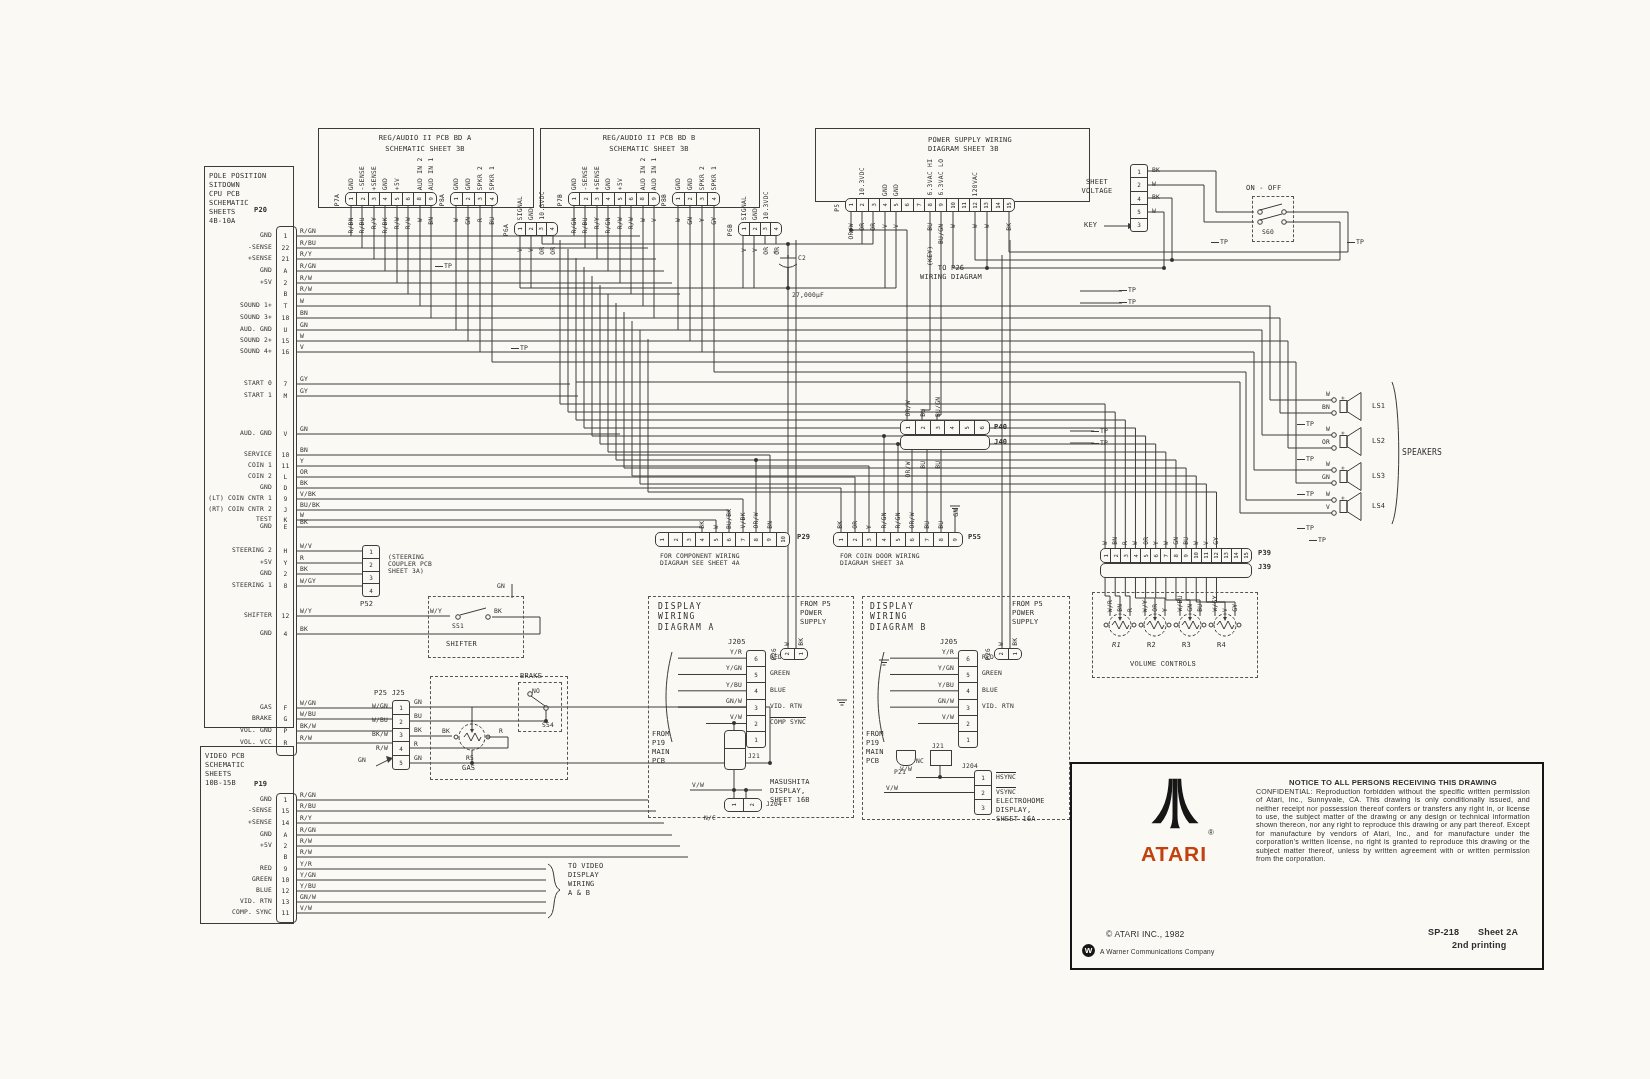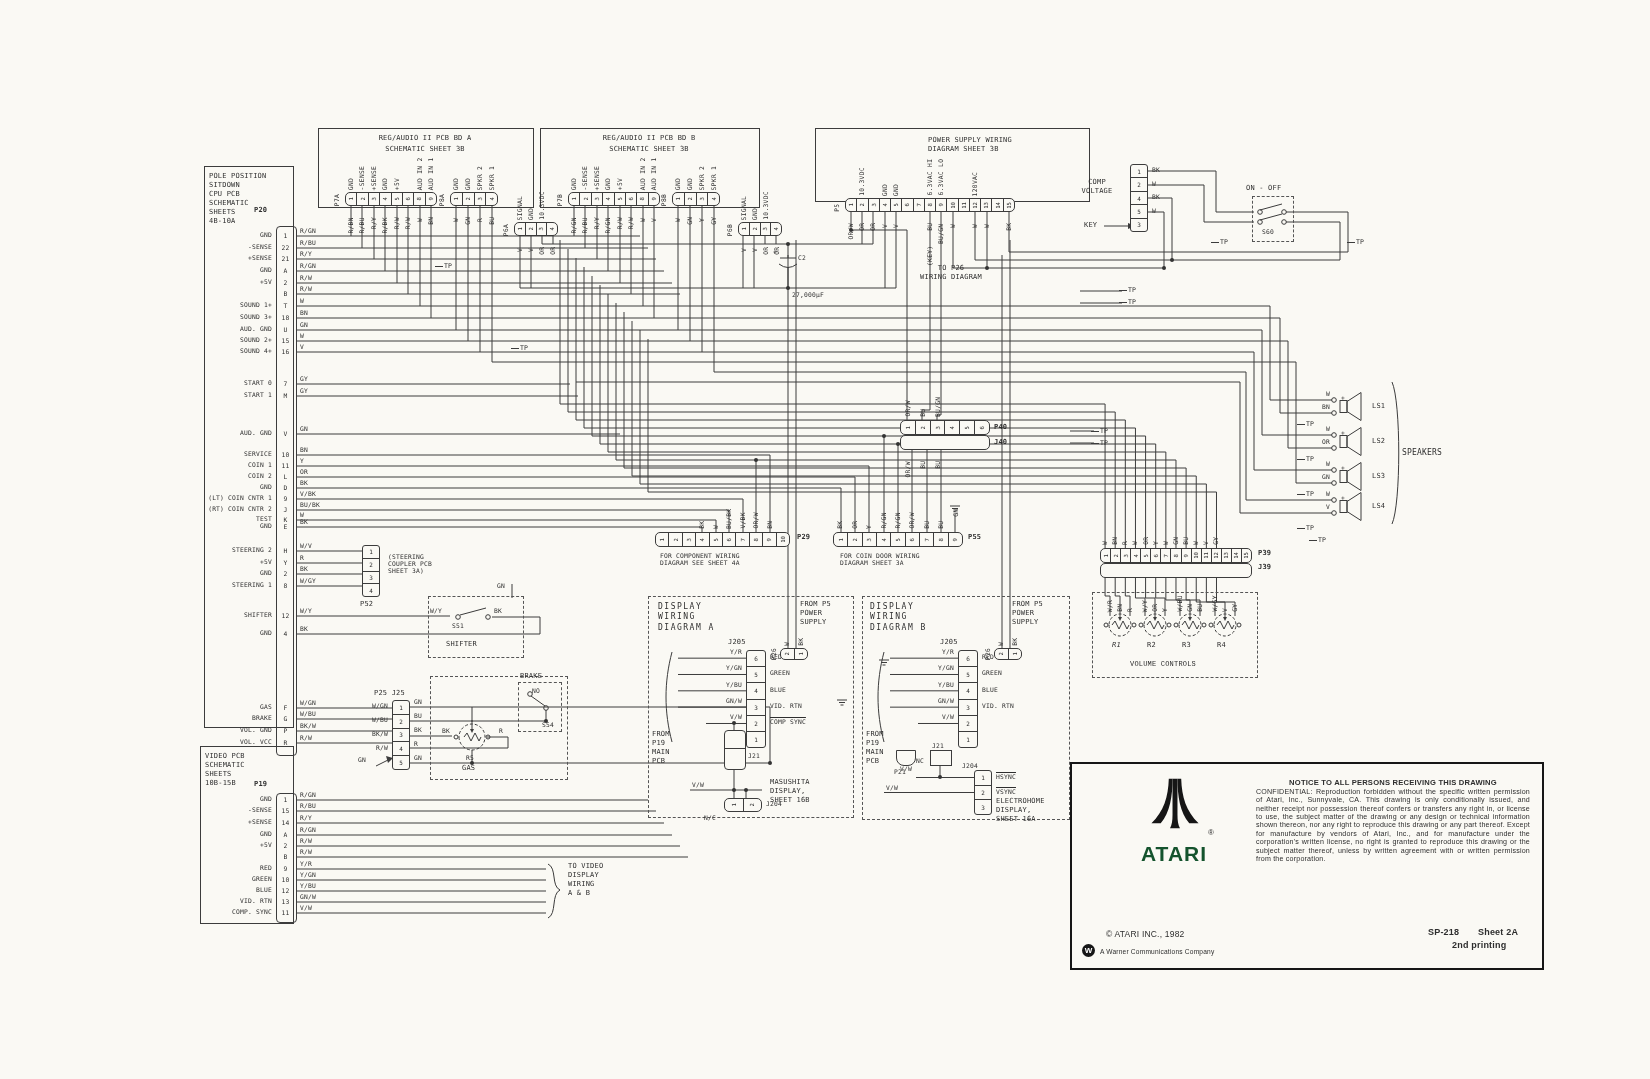--- a/index.html
+++ b/index.html
@@ -413,21 +413,21 @@
   <div class="t t7 ctr" style="left:323px;top:134px;width:204px;">REG/AUDIO II PCB BD A</div>
   <div class="t t7 ctr" style="left:323px;top:145px;width:204px;">SCHEMATIC SHEET 3B</div>
   <div class="box" style="left:540px;top:128px;width:218px;height:78px;"></div>
   <div class="t t7 ctr" style="left:545px;top:134px;width:208px;">REG/AUDIO II PCB BD B</div>
   <div class="t t7 ctr" style="left:545px;top:145px;width:208px;">SCHEMATIC SHEET 3B</div>
 
   <div class="box" style="left:815px;top:128px;width:273px;height:72px;"></div>
   <div class="t t7" style="left:928px;top:136px;">POWER SUPPLY WIRING
 DIAGRAM SHEET 3B</div>
 
-  <div class="t t7 ctr" style="left:1070px;top:178px;width:54px;">COMP
+  <div class="t t7 ctr" style="left:1070px;top:178px;width:54px;">SHEET
 VOLTAGE</div>
   <div class="t t7" style="left:1084px;top:221px;">KEY</div>
   <div class="dashed" style="left:1252px;top:196px;width:40px;height:44px;"></div>
   <div class="t t7" style="left:1246px;top:184px;">ON - OFF</div>
   <div class="t t6" style="left:1262px;top:228px;">S60</div>
 
   <div class="t t6" style="left:798px;top:254px;">C2</div>
   <div class="t t6" style="left:792px;top:291px;">27,000µF</div>
   <div class="t t7 ctr" style="left:896px;top:264px;width:110px;">TO P26
 WIRING DIAGRAM</div>
@@ -516,21 +516,21 @@
   <div class="t t7" style="left:996px;top:797px;">ELECTROHOME
 DISPLAY,
 SHEET 16A</div>
 
   <div class="box tb" style="left:1070px;top:762px;width:470px;height:204px;border-width:2.5px;border-color:#161616;"></div>
   <svg style="position:absolute;left:1144px;top:772px;" width="62" height="68" viewBox="0 0 100 100">
     <path d="M46,6 h8 v58 c0,10 1,16 4,22 h-16 c3,-6 4,-12 4,-22 z" fill="#161616"></path>
     <path d="M40,6 c-1,30 -8,52 -28,72 h15 c15,-18 19,-44 19,-72 z" fill="#161616"></path>
     <path d="M60,6 c1,30 8,52 28,72 h-15 c-15,-18 -19,-44 -19,-72 z" fill="#161616"></path>
   </svg>
-  <div class="t tb bold" style="left:1141px;top:840px;font-size:21px;letter-spacing:1px;color:#14532d;">ATARI</div>
+  <div class="t tb bold" style="left:1141px;top:840px;font-size:21px;letter-spacing:1px;color:#c2410c;">ATARI</div>
   <div class="t tb" style="left:1208px;top:828px;font-size:8px;">®</div>
   <div class="t tb bold ctr" style="left:1256px;top:778px;width:274px;font-size:7.6px;">NOTICE TO ALL PERSONS RECEIVING THIS DRAWING</div>
   <div class="t tb" style="left:1256px;top:788px;width:274px;font-size:7.1px;line-height:1.18;text-align:justify;">CONFIDENTIAL: Reproduction forbidden without the specific written permission of Atari, Inc., Sunnyvale, CA. This drawing is only conditionally issued, and neither receipt nor possession thereof confers or transfers any right in, or license to use, the subject matter of the drawing or any design or technical information shown thereon, nor any right to reproduce this drawing or any part thereof. Except for manufacture by vendors of Atari, Inc., and for manufacture under the corporation's written license, no right is granted to reproduce this drawing or the subject matter thereof, unless by written agreement with or written permission from the corporation.</div>
   <div class="t tb" style="left:1106px;top:929px;font-size:8.5px;">© ATARI INC., 1982</div>
   <div style="position:absolute;left:1082px;top:944px;width:13px;height:13px;border-radius:50%;background:#161616;color:#fff;font-size:8px;font-weight:bold;display:flex;align-items:center;justify-content:center;" class="tb">W</div>
   <div class="t tb" style="left:1100px;top:948px;font-size:6.6px;">A Warner Communications Company</div>
   <div class="t tb bold" style="left:1428px;top:927px;font-size:9px;">SP-218</div>
   <div class="t tb bold" style="left:1478px;top:927px;font-size:9px;">Sheet 2A</div>
   <div class="t tb bold" style="left:1452px;top:940px;font-size:9px;">2nd printing</div>
 <div class="t t6" style="left: 200px; top: 231px; width: 72px; text-align: right;">GND</div>

